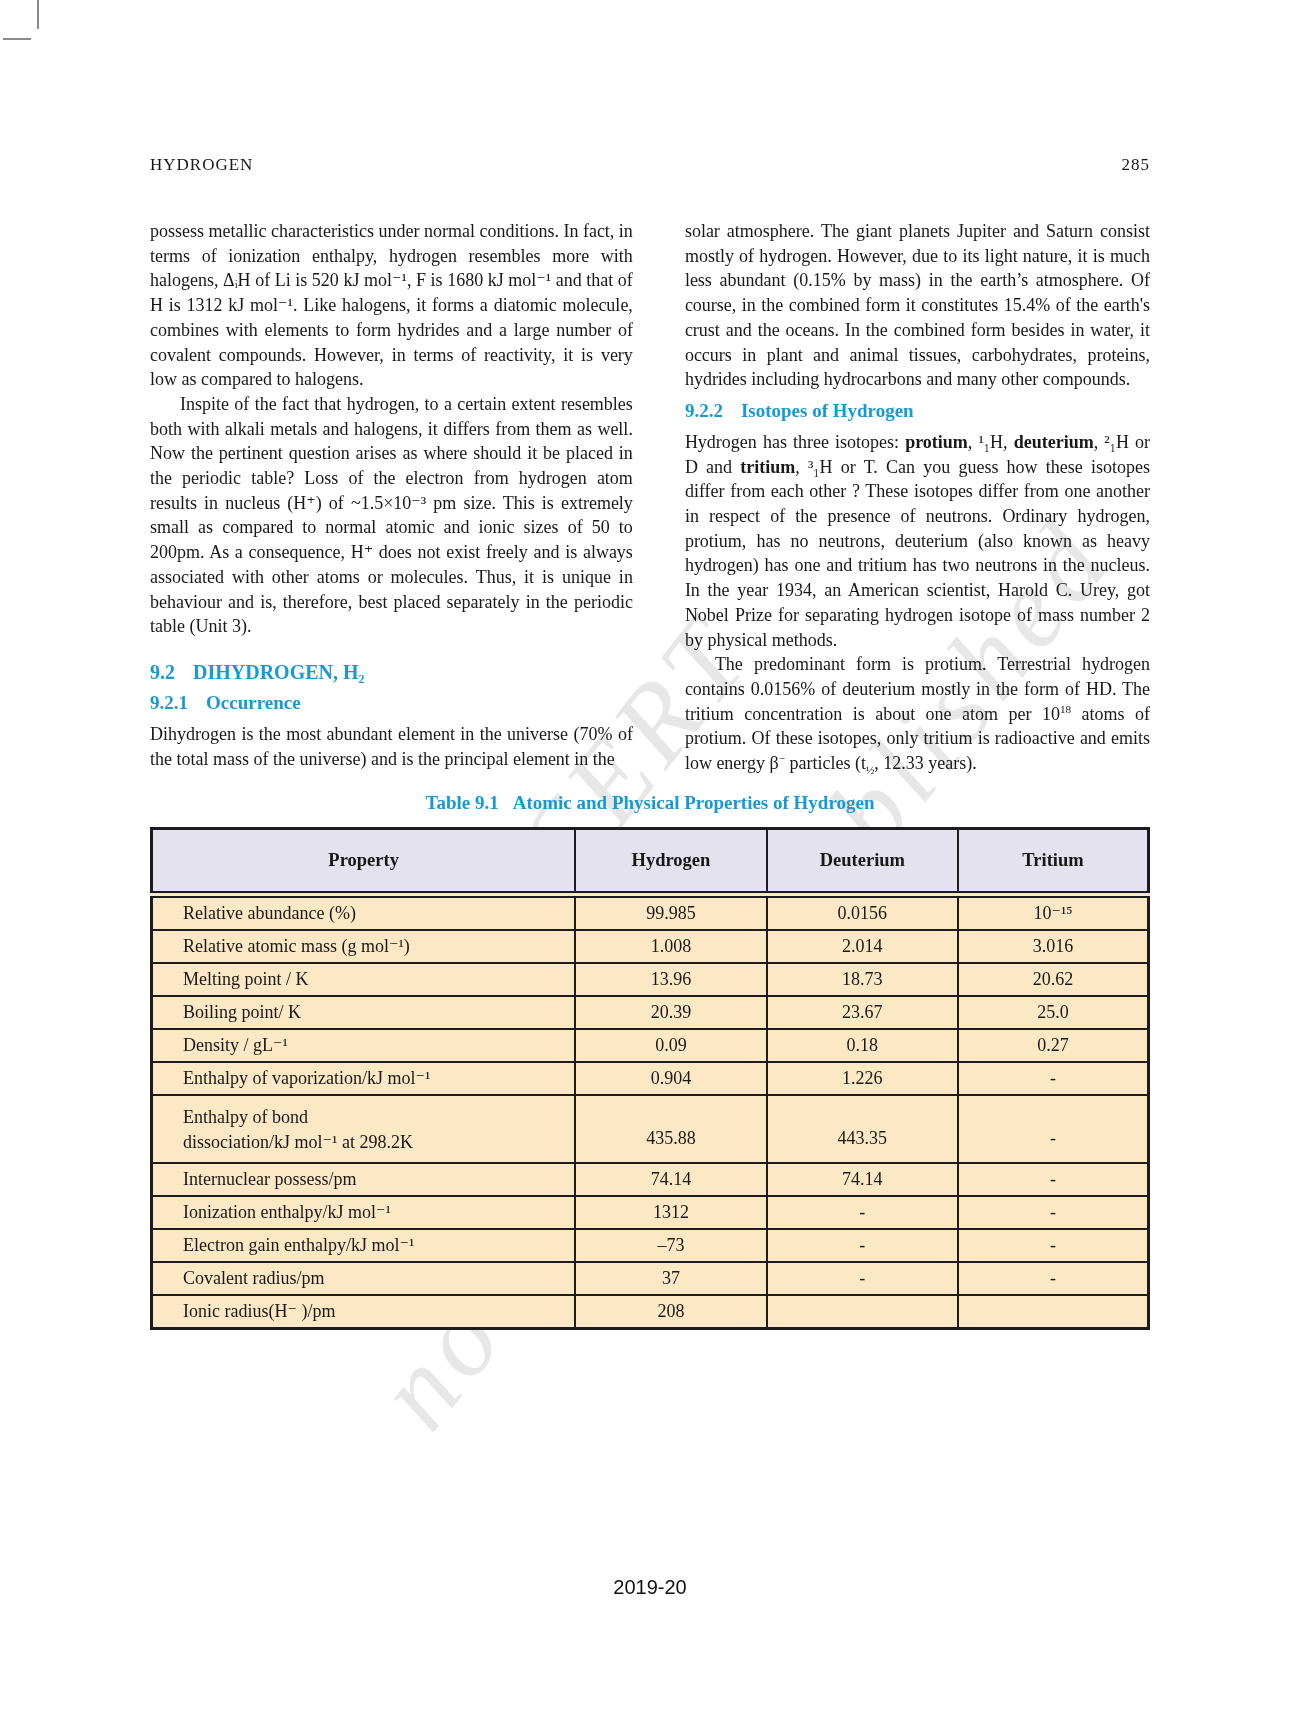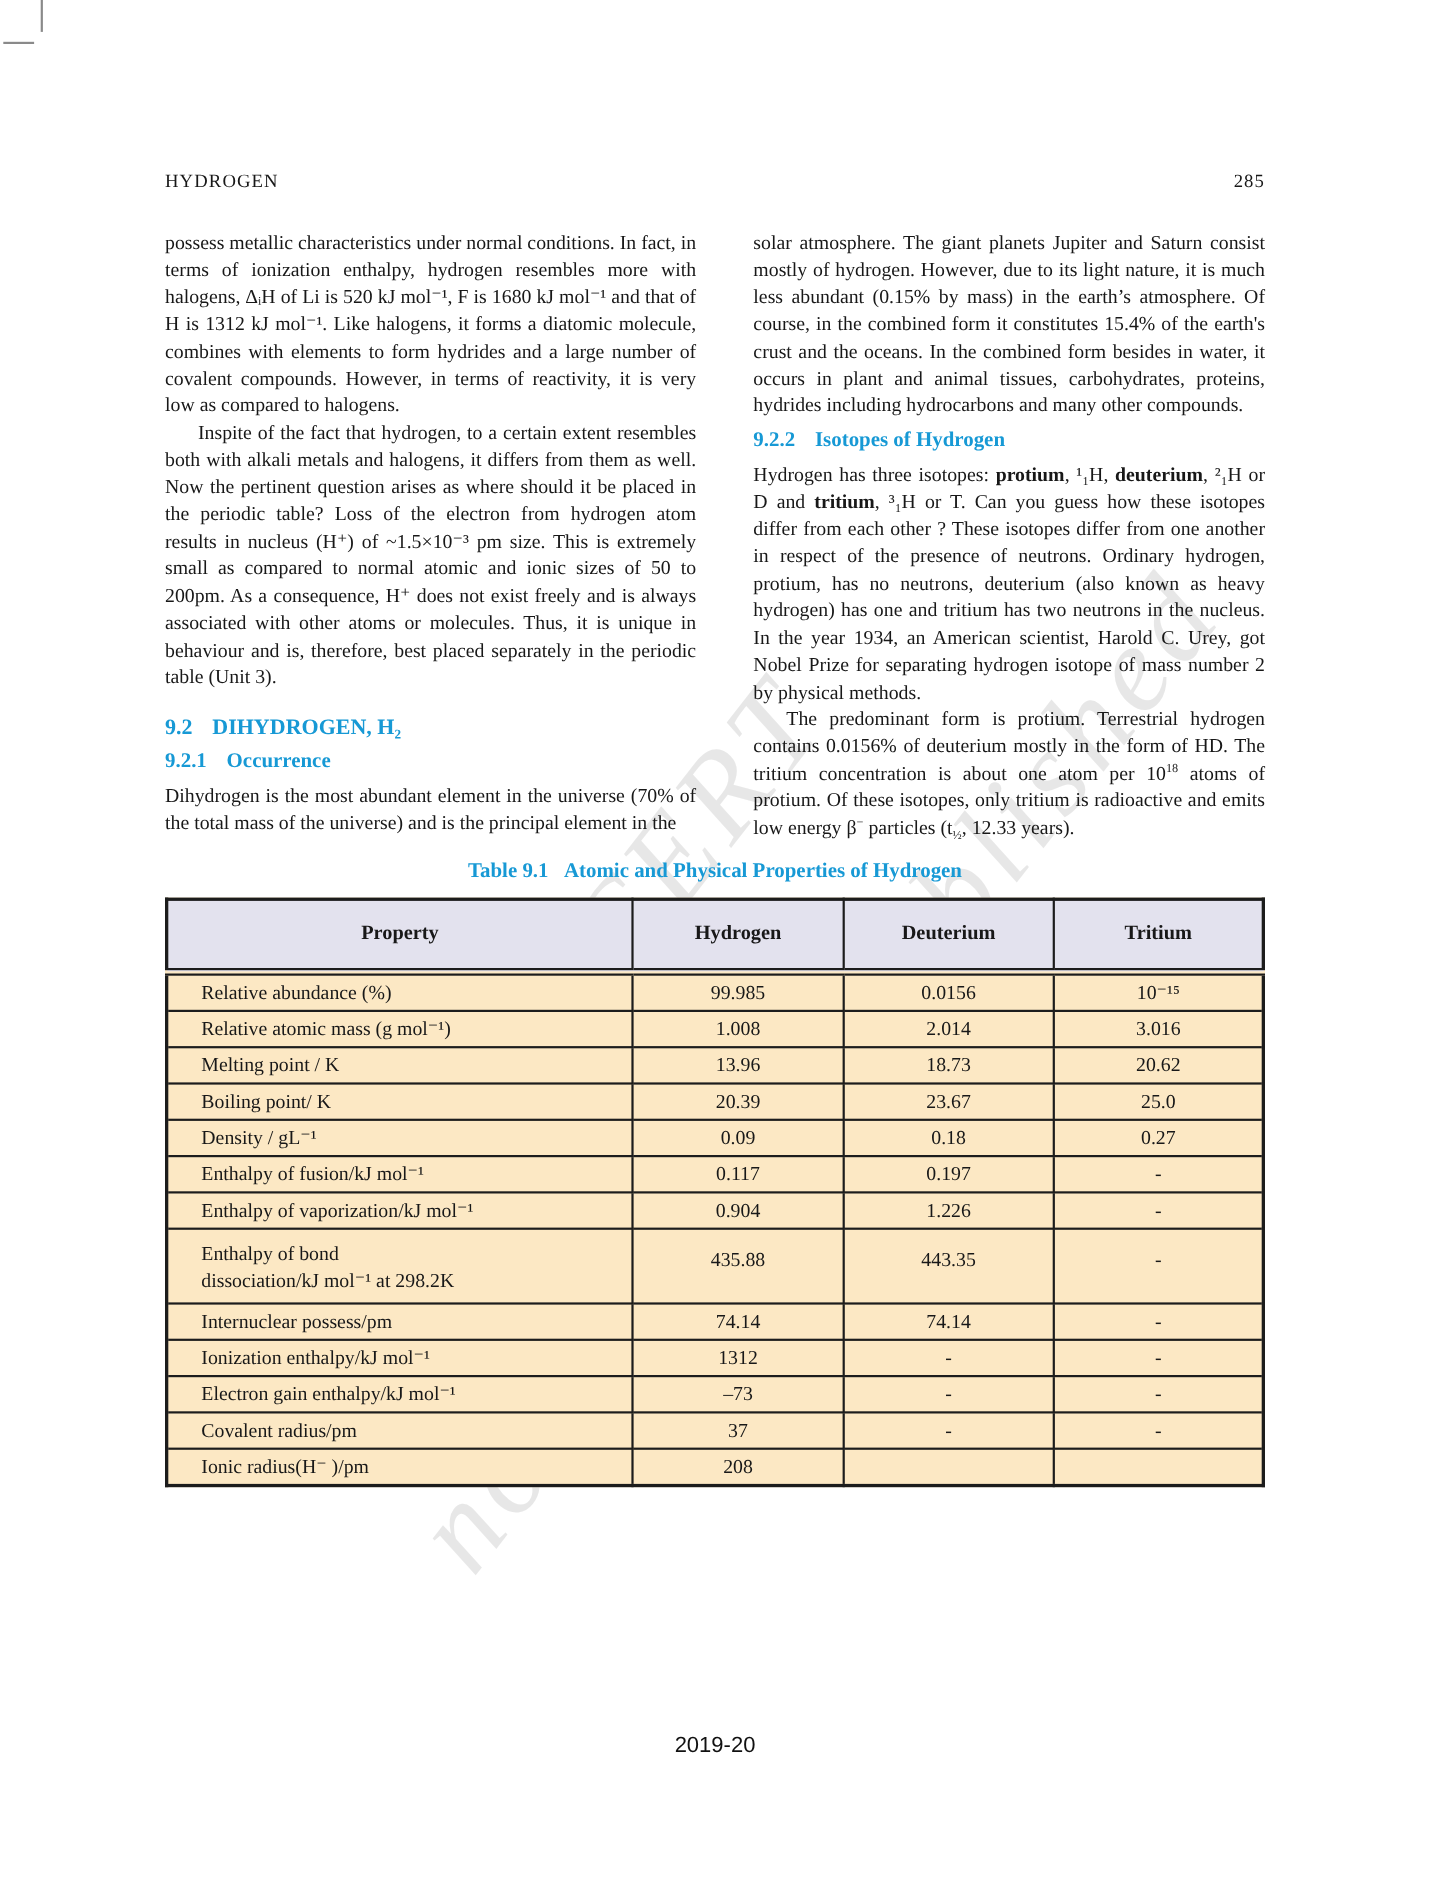--- a/index.html
+++ b/index.html
@@ -29,21 +29,21 @@
     font-size:17px;letter-spacing:1px;
   }
   .watermark{
     position:absolute;left:60px;top:330px;width:1190px;height:1150px;
     display:flex;flex-direction:column;align-items:center;justify-content:center;
     transform:rotate(-52deg);
     font-style:italic;font-size:112px;line-height:2.0;letter-spacing:8px;
     color:var(--watermark);opacity:.45;pointer-events:none;white-space:nowrap;
   }
   .content{position:absolute;left:150px;top:208px;width:1000px;}
-  .columns{display:flex;gap:52px;}
+  .columns{display:flex;gap:52px;margin-top:11px;}
   .col-left{width:490px;}
   .col-right{width:472px;}
   .col p{
     margin:0;text-align:justify;font-size:18px;line-height:24.7px;
   }
   .indent{text-indent:30px;}
   sup{font-size:.62em;line-height:0;}
   sub{font-size:.62em;line-height:0;}
   h3.sec,h4.sec{
     color:var(--accent);margin:0;font-family:"Liberation Serif","DejaVu Serif",serif;
@@ -69,21 +69,21 @@
   table.props td{
     border:2.5px solid var(--border);font-size:18px;line-height:25px;
     padding:3px 6px;
   }
   table.props td.prop{
     text-align:left;padding-left:30px;white-space:pre-line;
   }
   table.props td.val{text-align:center;}
   table.props tr.row-tall td{vertical-align:bottom;}
   table.props tr.row-tall td.prop{padding-top:9px;padding-bottom:7px;}
-  table.props tr.row-tall td.val{padding-bottom:26px;}
+  table.props tr.row-tall td.val{padding-bottom:11px;}
   .footer{
     position:absolute;left:150px;top:1576px;width:1000px;text-align:center;
     font-family:"Liberation Sans","DejaVu Sans",sans-serif;font-size:20px;color:#111;
   }
 </style>
 </head>
 <body>
 
 <div class="page">
 
@@ -166,26 +166,20 @@
               <td class="val">23.67</td>
               <td class="val">25.0</td>
             </tr>
             <tr>
               <td class="prop">Density / gL⁻¹</td>
               <td class="val">0.09</td>
               <td class="val">0.18</td>
               <td class="val">0.27</td>
             </tr>
             <tr>
-              <td class="prop">Enthalpy of fusion/kJ mol⁻¹</td>
-              <td class="val">0.117</td>
-              <td class="val">0.197</td>
-              <td class="val">-</td>
-            </tr>
-            <tr>
               <td class="prop">Enthalpy of vaporization/kJ mol⁻¹</td>
               <td class="val">0.904</td>
               <td class="val">1.226</td>
               <td class="val">-</td>
             </tr>
             <tr class="row-tall">
               <td class="prop">Enthalpy of bond
 dissociation/kJ mol⁻¹ at 298.2K</td>
               <td class="val">435.88</td>
               <td class="val">443.35</td>

